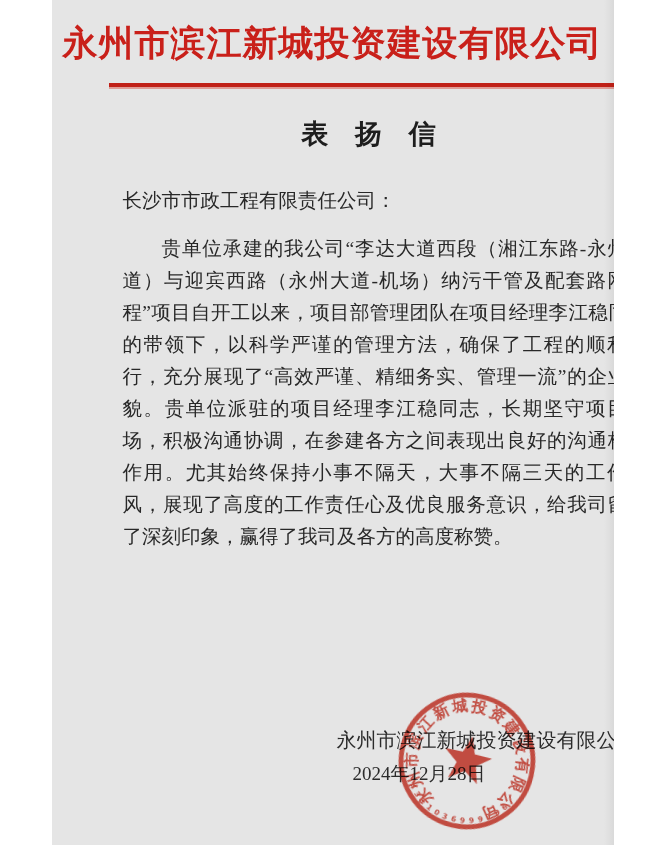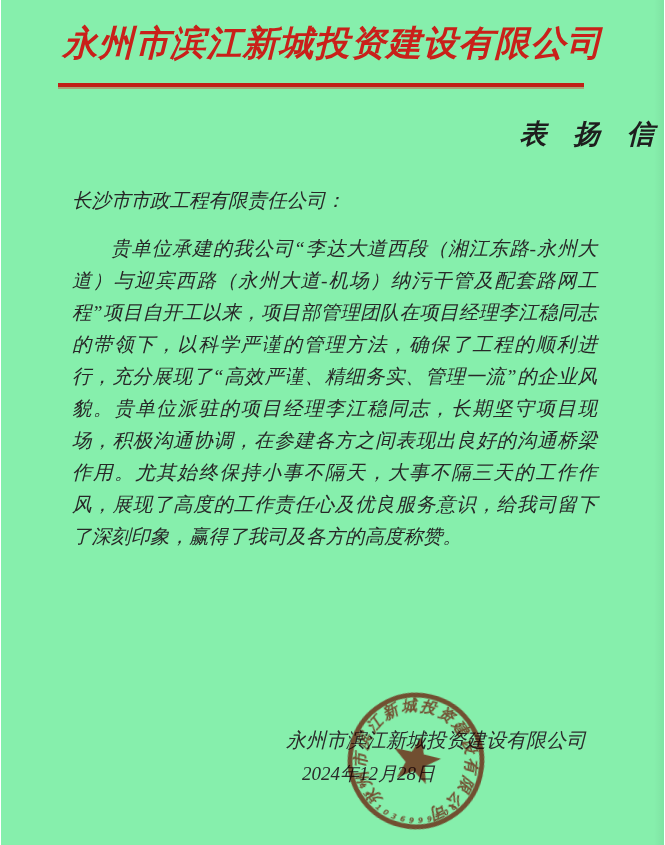--- a/index.html
+++ b/index.html
@@ -2,27 +2,26 @@
 <html><head>
 <meta charset="utf-8">
 <style>
   html, body { margin: 0; padding: 0; }
   body {
     background: #ffffff;
     font-family: "Liberation Serif", "DejaVu Serif", serif;
   }
   .page {
     position: relative;
-    width: 663px;
+    width: 562px;
     height: 845px;
     margin: 0 auto;
-    background: #86efac;
+    background: #e5e5e5;
     overflow: hidden;
     color: #2a2a2a;
-    font-style: italic;
   }
   
   .page::after {
     content: "";
     position: absolute;
     top: 0; right: 0; bottom: 0;
     width: 10px;
     background: linear-gradient(to right, rgba(0,0,0,0), rgba(0,0,0,0.05));
     pointer-events: none;
   }
@@ -48,27 +47,28 @@
     height: 4px;
     background: #c02017;
     box-shadow: 0 2px 0 rgba(214,66,54,0.45);
   }
   .letter-title {
     position: absolute;
     top: 116px;
     left: 0;
     width: 100%;
     margin: 0;
-    text-align: right;
+    text-align: center;
     font-size: 27px;
     font-weight: 700;
     letter-spacing: 10px;
     text-indent: 10px;
     color: #1e1e1e;
     white-space: nowrap;
+    padding-left: 36px;
   }
   .letter-body {
     position: absolute;
     top: 169px;
     left: 55px;
     width: 557px;
     font-size: 19.5px;
     line-height: 32px;
     text-align: justify;
     color: #282828;

